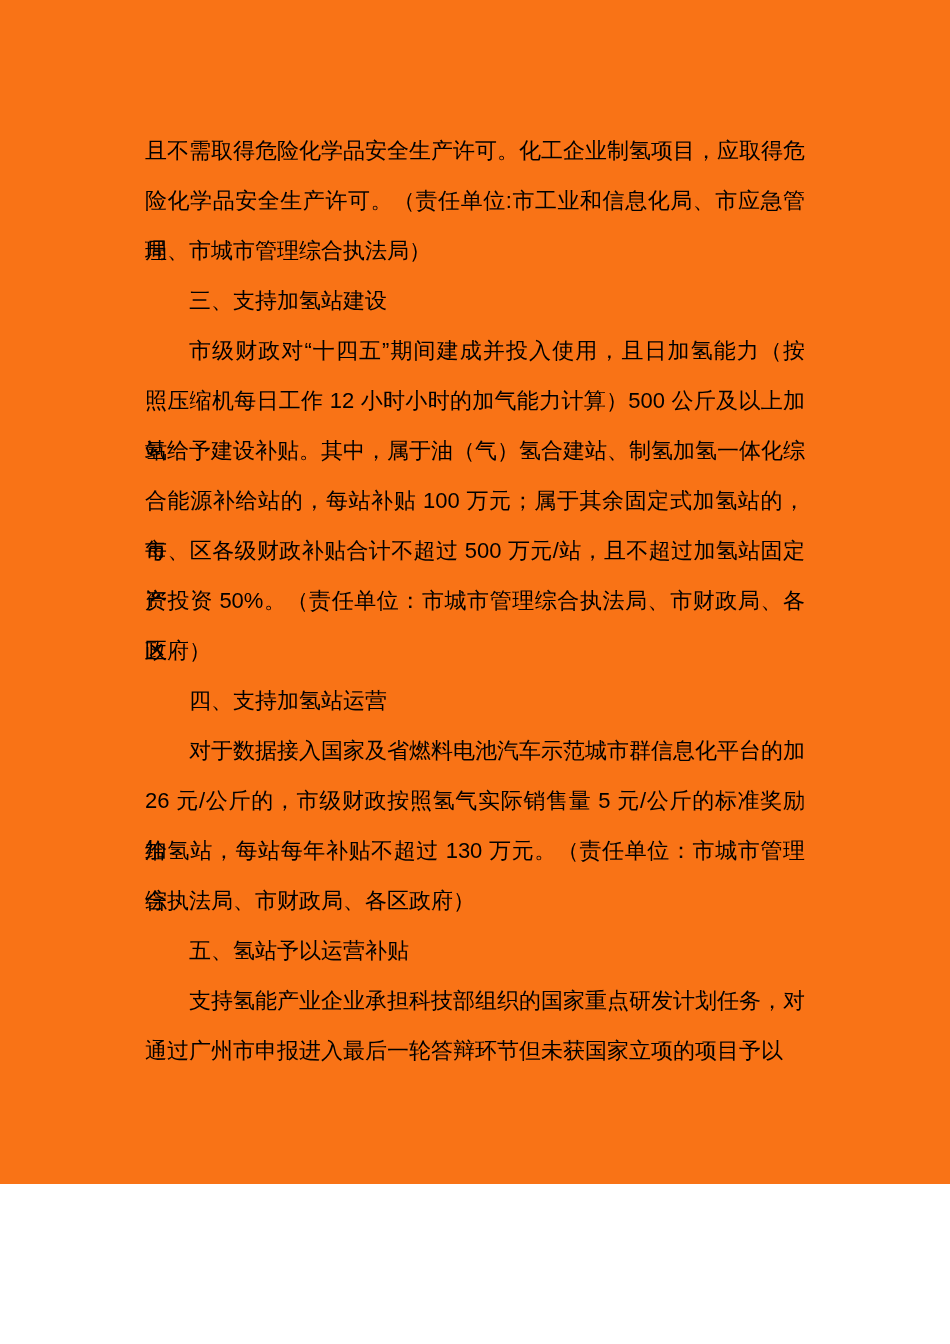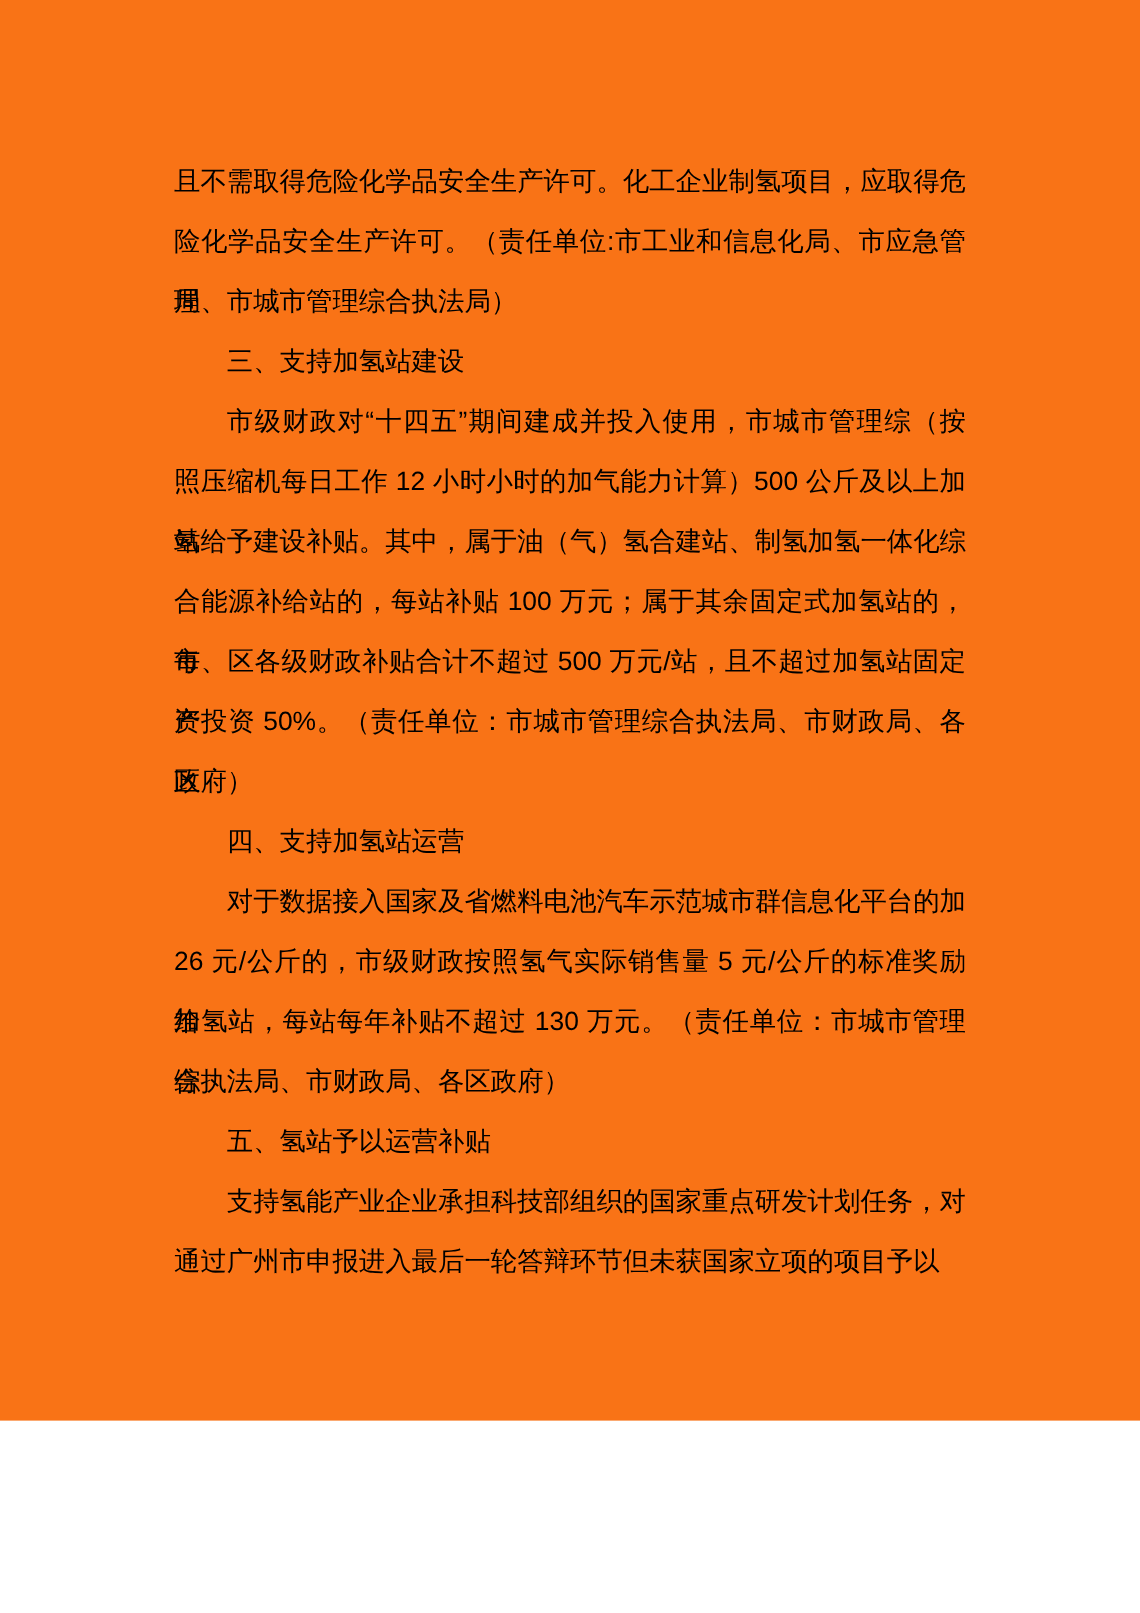--- a/index.html
+++ b/index.html
@@ -52,21 +52,21 @@
   <div class="doc">
       <div class="paragraph">
         <div class="line fill">且不需取得危险化学品安全生产许可。化工企业制氢项目，应取得危</div>
         <div class="line fill">险化学品安全生产许可。（责任单位:市工业和信息化局、市应急管理</div>
         <div class="line">局、市城市管理综合执法局）</div>
       </div>
       <div class="paragraph">
         <div class="line indent">三、支持加氢站建设</div>
       </div>
       <div class="paragraph">
-        <div class="line indent fill">市级财政对“十四五”期间建成并投入使用，市城市管理综（按</div>
+        <div class="line indent fill">市级财政对“十四五”期间建成并投入使用，且日加氢能力（按</div>
         <div class="line fill">照压缩机每日工作 12 小时小时的加气能力计算）500 公斤及以上加氢</div>
         <div class="line fill">站给予建设补贴。其中，属于油（气）氢合建站、制氢加氢一体化综</div>
         <div class="line fill">合能源补给站的，每站补贴 100 万元；属于其余固定式加氢站的，每</div>
         <div class="line fill">市、区各级财政补贴合计不超过 500 万元/站，且不超过加氢站固定资</div>
         <div class="line fill">产投资 50%。（责任单位：市城市管理综合执法局、市财政局、各区</div>
         <div class="line">政府）</div>
       </div>
       <div class="paragraph">
         <div class="line indent">四、支持加氢站运营</div>
       </div>

